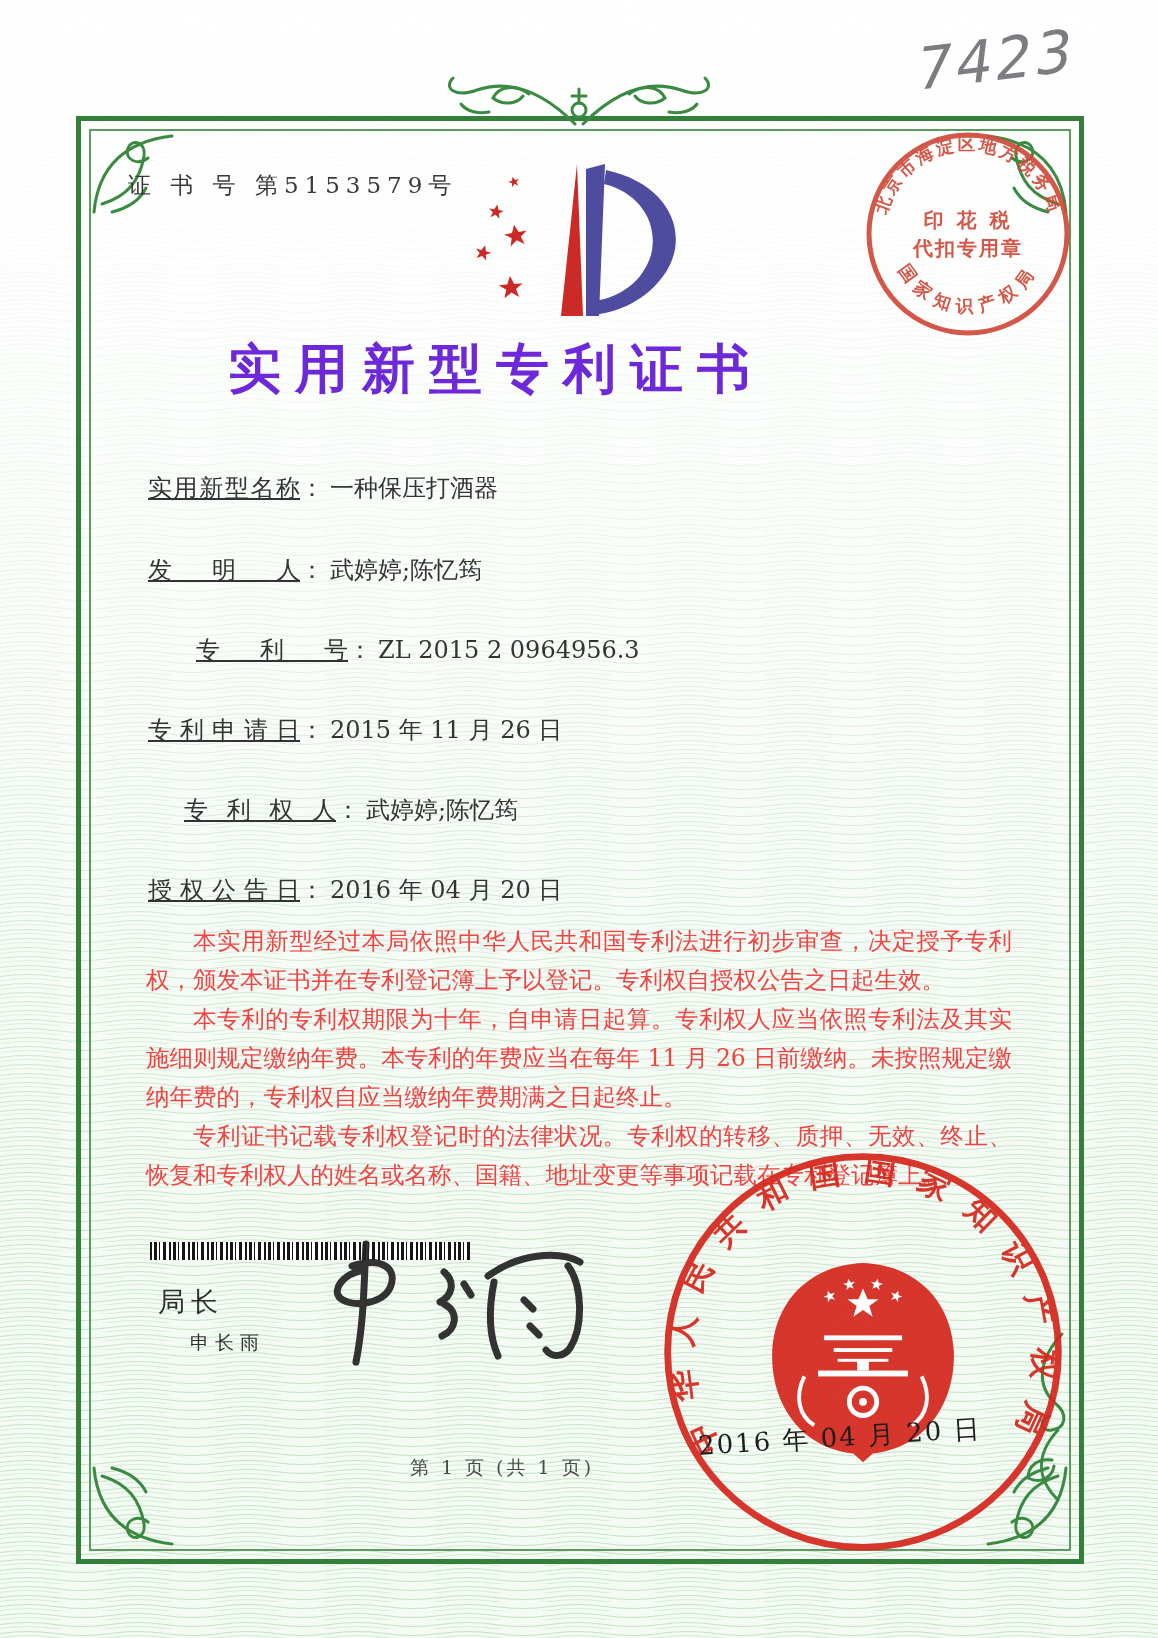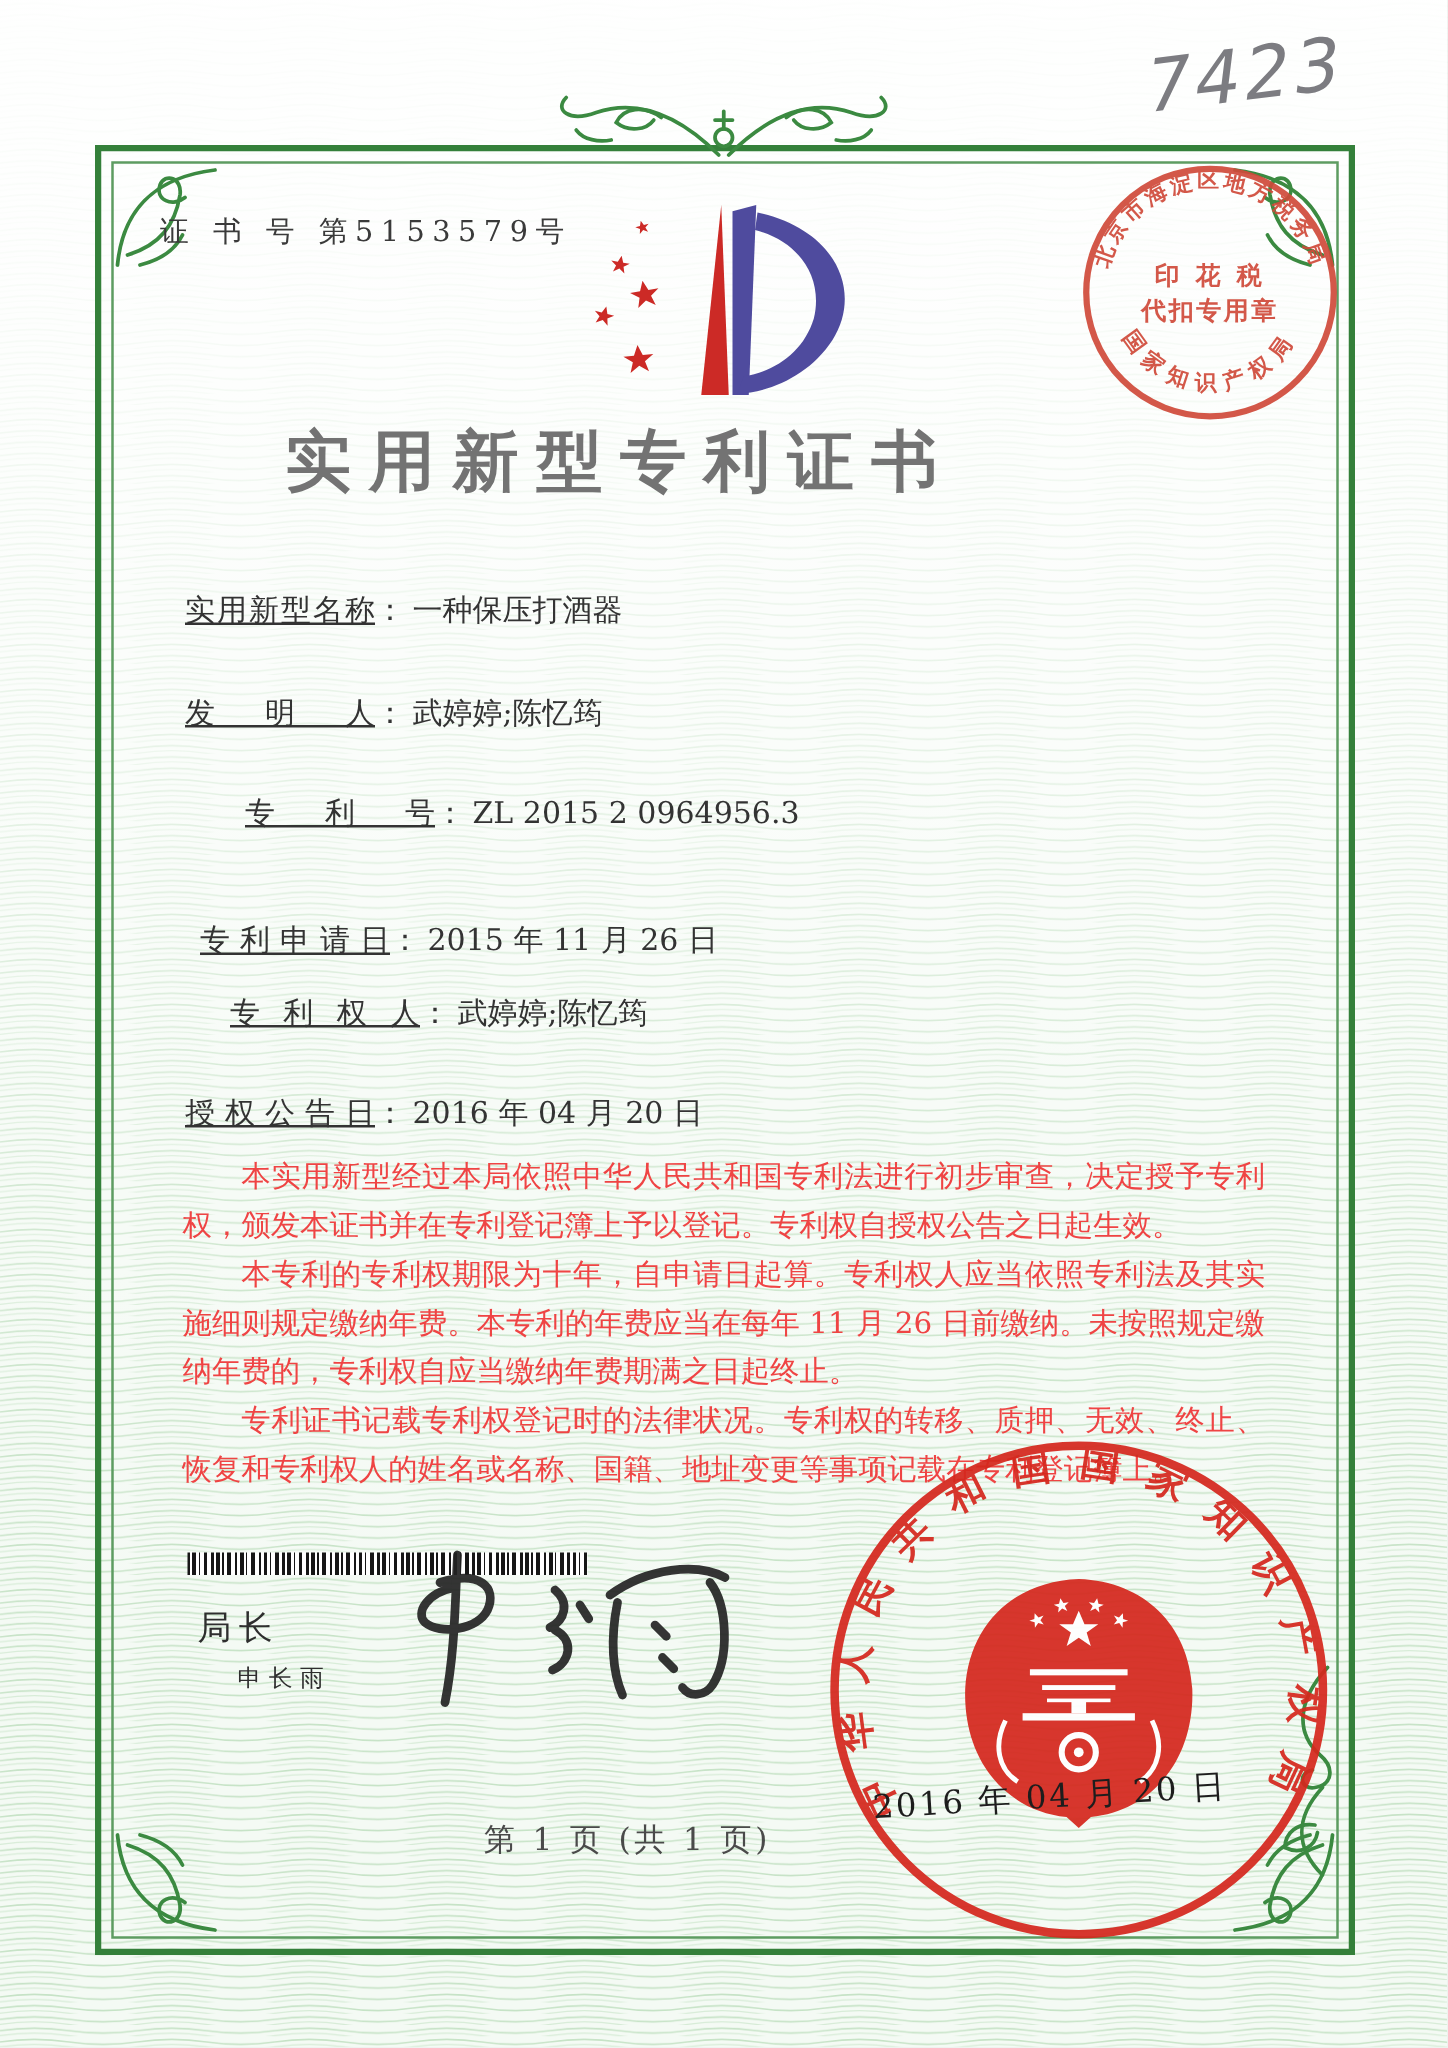--- a/index.html
+++ b/index.html
@@ -36,21 +36,21 @@
   }
   .cert-no {
     position:absolute; left:128px; top:170px;
     font-size:23px; letter-spacing:6px; color:#3a3a3a;
   }
   .logo { position:absolute; left:458px; top:160px; }
   .tax-stamp { position:absolute; left:858px; top:124px; opacity:.92; }
 
   .doc-title {
     position:absolute; left:0; top:334px; width:992px; text-align:center;
-    font-size:53px; font-weight:700; letter-spacing:14px; color:#737373;
+    font-size:53px; font-weight:700; letter-spacing:14px; color:#6d28d9;
   }
   .field-row { position:absolute; left:148px; font-size:24px; color:#333; white-space:nowrap; }
   .field-label {
     display:inline-block; width:152px; text-align:justify; text-align-last:justify;
     vertical-align:bottom;
     text-decoration:underline;
   }
   .field-colon { display:inline-block; margin-right:6px; }
   .body-text {
     position:absolute; left:146px; top:922px; width:866px;
@@ -68,21 +68,21 @@
   .director-name  { position:absolute; left:158px; top:1330px; font-size:19px; letter-spacing:6px;
     font-family:Liberation Mono, monospace; color:#2e2e2e;margin-left:32px; }
   .signature { position:absolute; left:292px; top:1238px; }
   .gov-seal { position:absolute; left:648px; top:1142px; opacity:.93; }
   .seal-date {
     position:absolute; left:698px; top:1420px; font-size:26px; letter-spacing:2px;
     color:#1d1d1d; transform:rotate(-3.5deg); white-space:nowrap;
   }
   .footer {
     position:absolute; left:0; top:1455px; width:1004px; text-align:center;
-    font-size:25px; letter-spacing:3px; color:#4a4a4a;
+    font-size:19px; letter-spacing:3px; color:#4a4a4a;
   }
 </style>
 </head>
 <body>
 
 <div class="page">
 
   <svg class="bg-pattern" width="1158" height="1638">
     <defs>
       <pattern id="gw" width="110" height="9" patternUnits="userSpaceOnUse">
@@ -189,21 +189,21 @@
 
     <div class="field-row" style="top:472px;">
       <span class="field-label">实用新型名称</span><span class="field-colon">：</span><span>一种保压打酒器</span>
     </div>
     <div class="field-row" style="top:554px;">
       <span class="field-label">发明人</span><span class="field-colon">：</span><span>武婷婷;陈忆筠</span>
     </div>
     <div class="field-row" style="top:634px;margin-left:48px;">
       <span class="field-label">专利号</span><span class="field-colon">：</span><span>ZL 2015 2 0964956.3</span>
     </div>
-    <div class="field-row" style="top:736px;margin-left:12px;">
+    <div class="field-row" style="top:714px;">
       <span class="field-label">专利申请日</span><span class="field-colon">：</span><span>2015 年 11 月 26 日</span>
     </div>
     <div class="field-row" style="top:794px;margin-left:36px;">
       <span class="field-label">专利权人</span><span class="field-colon">：</span><span>武婷婷;陈忆筠</span>
     </div>
     <div class="field-row" style="top:874px;">
       <span class="field-label">授权公告日</span><span class="field-colon">：</span><span>2016 年 04 月 20 日</span>
     </div>
 
     <div class="body-text">

